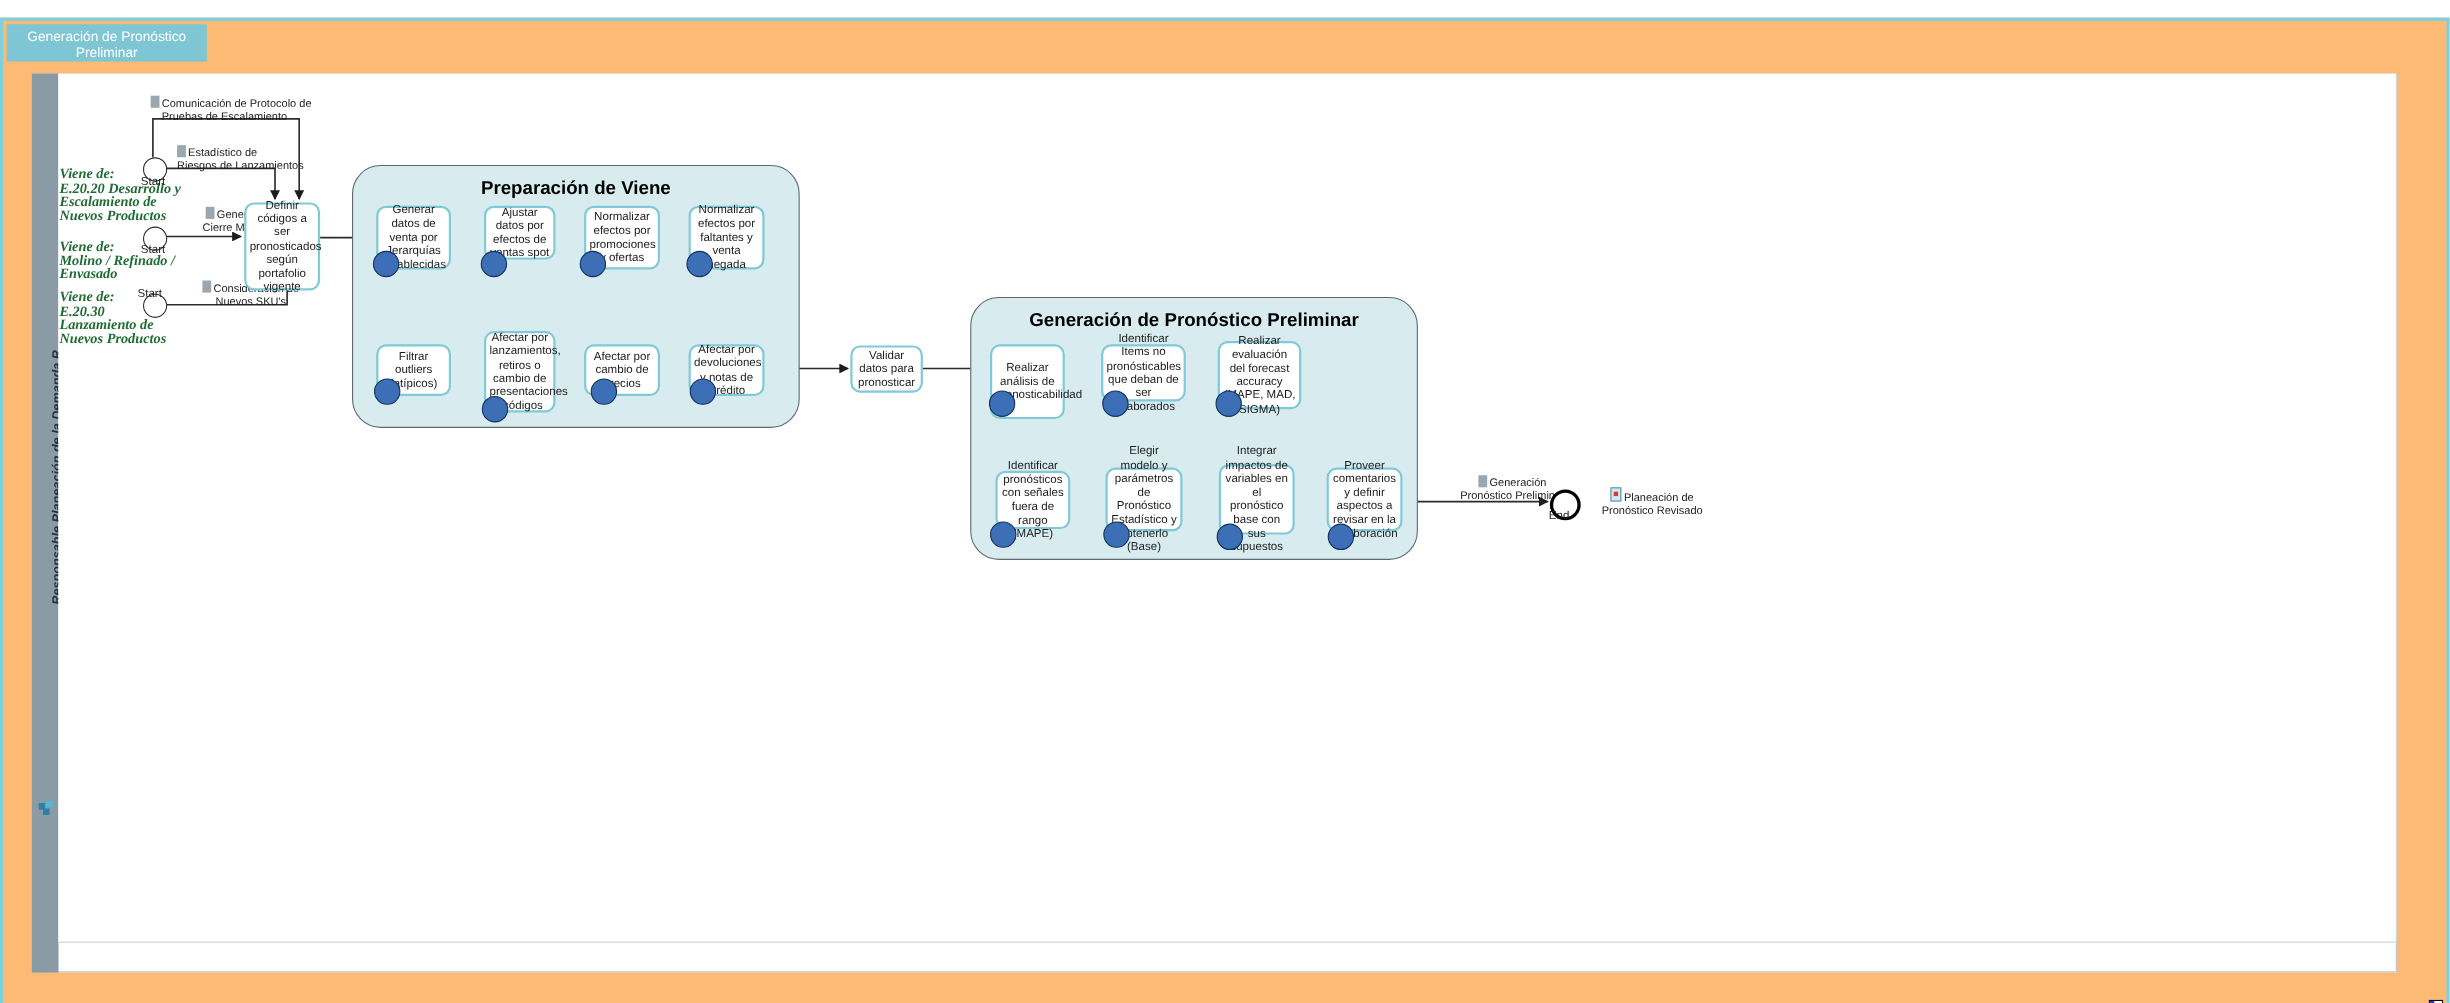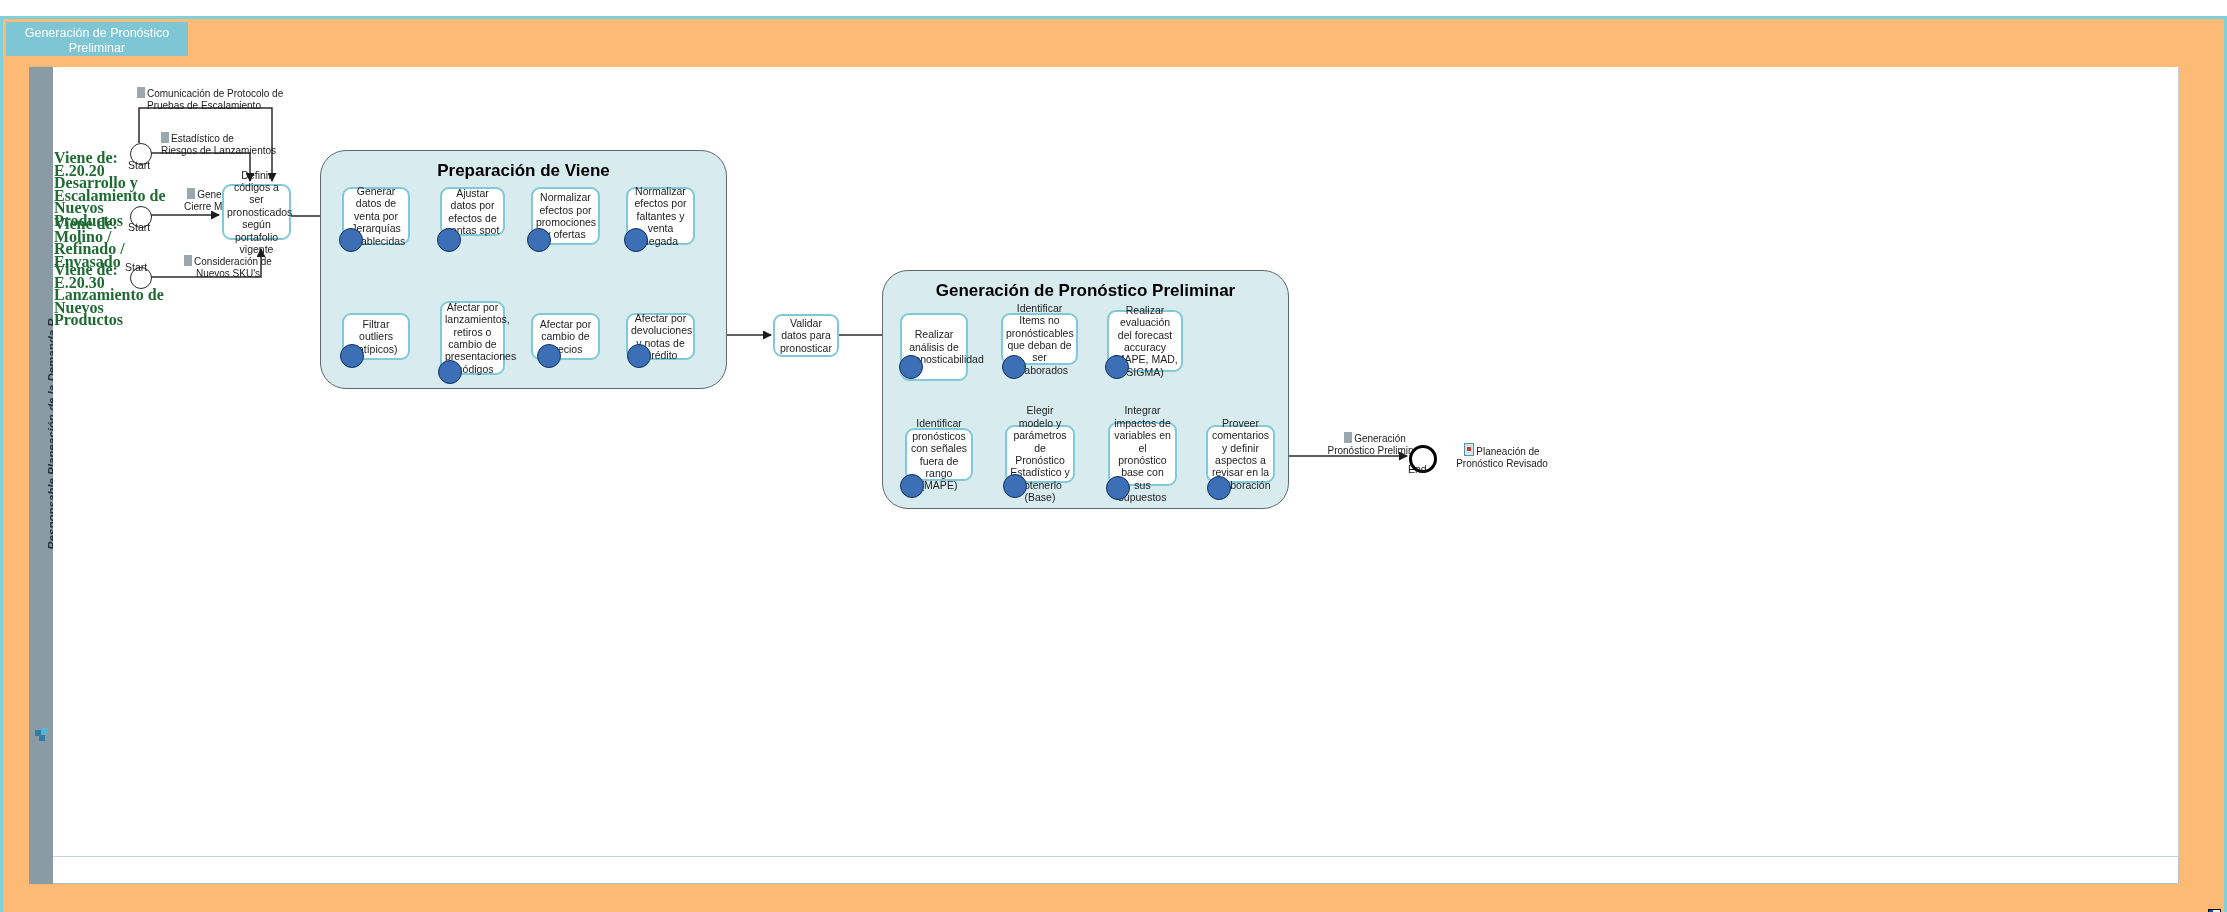--- a/index.html
+++ b/index.html
@@ -50,22 +50,22 @@
   .marker{position:absolute;width:22px;height:22px;border-radius:50%;
         background:#3c6fb5;border:1.5px solid #12325e;}
 
   
   .event{position:absolute;border-radius:50%;background:#ffffff;}
   .event.start{width:20px;height:20px;border:1.6px solid #2b2b2b;}
   .event.end{width:22px;height:22px;border:3.4px solid #000000;}
   .event-label{position:absolute;font-size:10.5px;color:#1c1c1c;white-space:nowrap;}
 
   
-  .viene{position:absolute;color:#1f6b33;font-size:16px;line-height:12.6px;
-         font-weight:bold;font-family:"Liberation Serif", serif;}
+  .viene{position:absolute;color:#1f6b33;font-size:13px;line-height:12.6px;
+         font-weight:bold;font-family:"Liberation Serif", serif;font-style:italic;}
 
   
   .dataobj{position:absolute;font-size:10px;line-height:12.4px;color:#1c1c1c;}
   .dataobj .glyph{display:inline-block;width:8px;height:11px;
          background:#9aa7ae;vertical-align:-1px;margin-right:2px;}
   .dataobj .glyph.link{background:#cfe9f0;border:1px solid #5a8fa3;
          position:relative;}
   .dataobj .glyph.link:after{content:"";position:absolute;left:2px;top:3px;
          width:4px;height:4px;background:#d43b2e;}
 
@@ -200,21 +200,21 @@
   <div class="dataobj" style="left:1297px;top:413px;width:150px;text-align:center;">
     <div><span class="glyph"></span><span>Generación</span></div>
     <div>Pronóstico Preliminar</div>
   </div>
 
   <div class="dataobj" style="left:1434px;top:424px;width:130px;text-align:center;">
     <div><span class="glyph link"></span><span>Planeación de</span></div>
     <div>Pronóstico Revisado</div>
   </div>
 
-  <div class="task" style="left:219px;top:165px;width:69px;height:56px;">
+  <div class="task" style="left:219px;top:165px;width:69px;height:80px;">
     <span>Definir códigos a ser pronosticados según portafolio vigente</span>
   </div>
 
   <div class="task" style="left:770px;top:295px;width:66px;height:43px;">
     <span>Validar datos para pronosticar</span>
   </div>
 
   <div class="group" style="left:317px;top:131px;width:407px;height:239px;">
     <div class="group-title" style="top:10px;">Preparación de Viene</div>
   </div>

